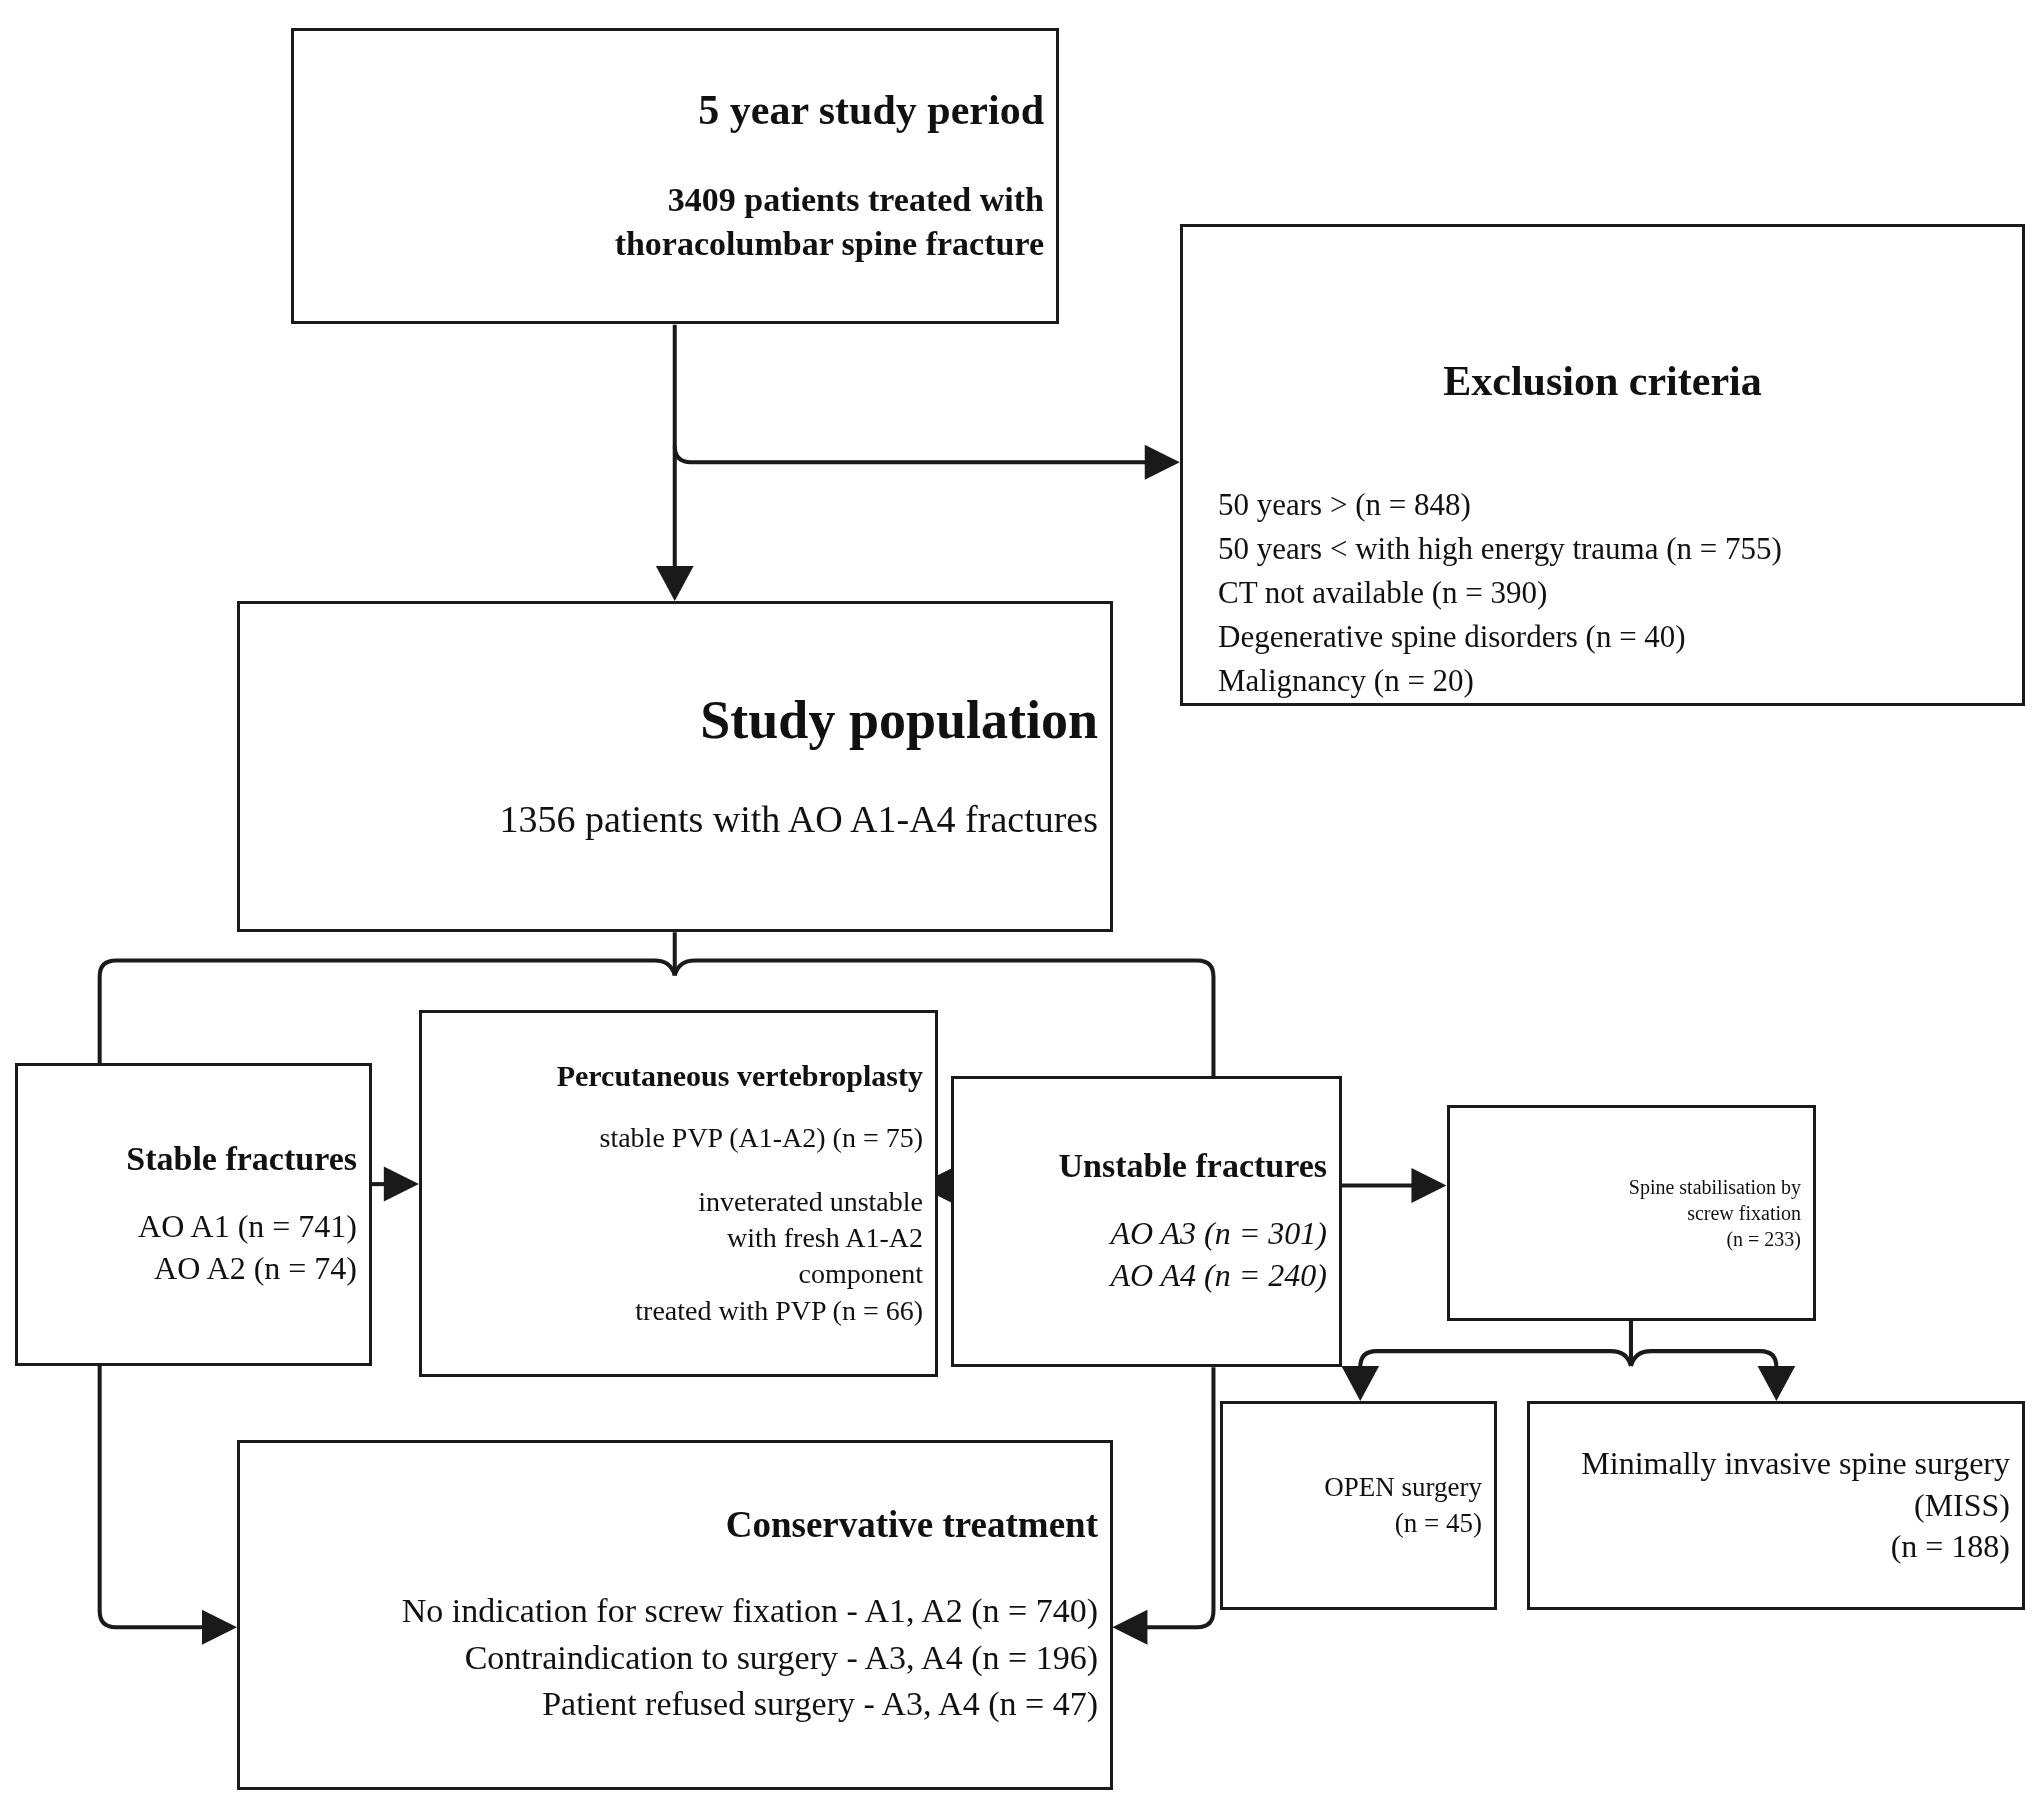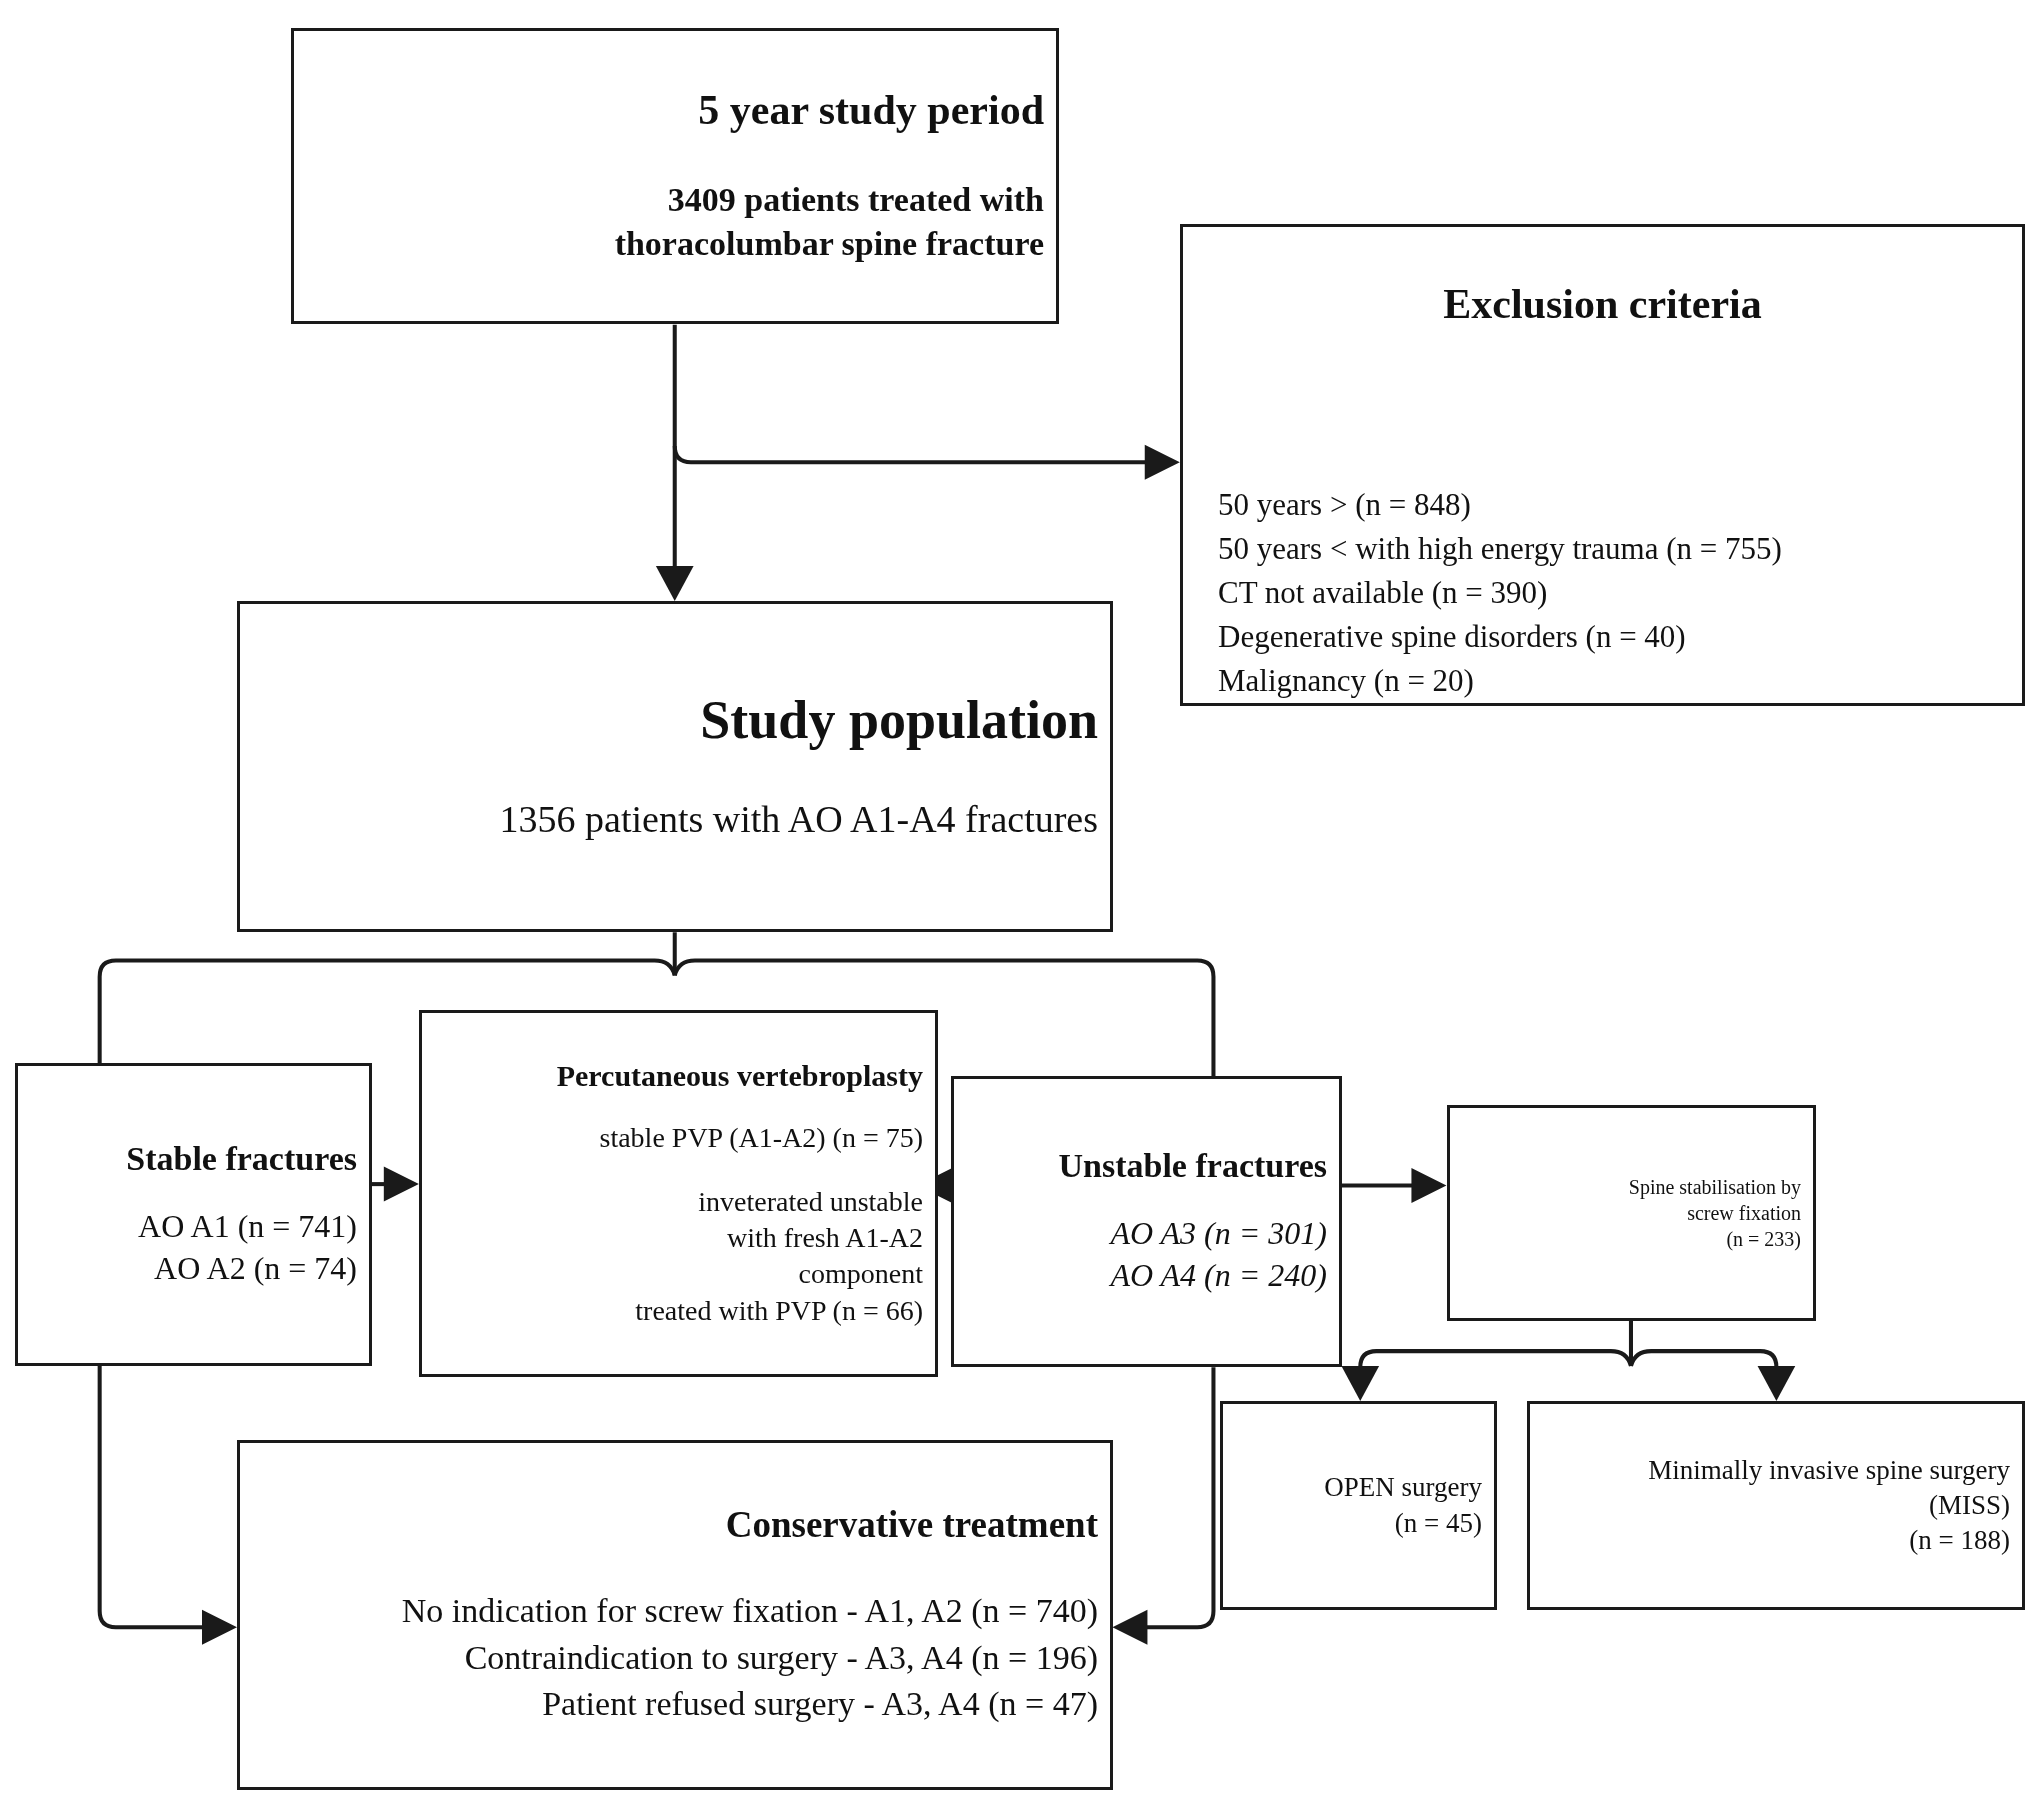--- a/index.html
+++ b/index.html
@@ -45,21 +45,21 @@
   
   #node-study-period {
     left: 291px; top: 28px; width: 768px; height: 296px;
   }
   #node-study-period .title { font-size: 42px; }
   #node-study-period .body { font-size: 34px; font-weight: bold; }
 
   #node-exclusion {
     left: 1180px; top: 224px; width: 845px; height: 482px;
     align-items: flex-start;
-    justify-content: space-between;
+    justify-content: flex-end;
     padding: 0;
   }
   #node-exclusion .excl-title {
     width: 100%;
     text-align: center;
     font-size: 42px;
     font-weight: bold;
     margin-top: 53px;
   }
   #node-exclusion .excl-list {
@@ -100,21 +100,21 @@
   #node-screw .body { font-size: 20px; }
 
   #node-open {
     left: 1220px; top: 1401px; width: 277px; height: 209px;
   }
   #node-open .body { font-size: 27px; }
 
   #node-miss {
     left: 1527px; top: 1401px; width: 498px; height: 209px;
   }
-  #node-miss .body { font-size: 27px; margin-left: 39px; }
+  #node-miss .body { font-size: 32px; margin-left: 39px; }
 
   #node-conservative {
     left: 237px; top: 1440px; width: 876px; height: 350px;
   }
   #node-conservative .title { font-size: 37px; }
   #node-conservative .body { font-size: 34px; line-height: 1.36; }
 
   
   #connectors {
     position: absolute;

